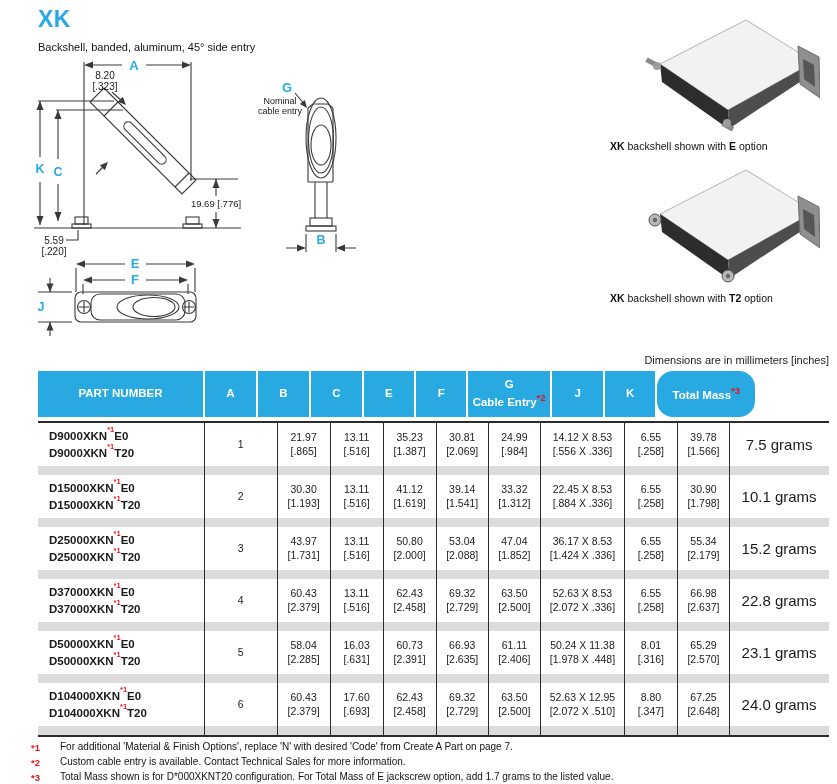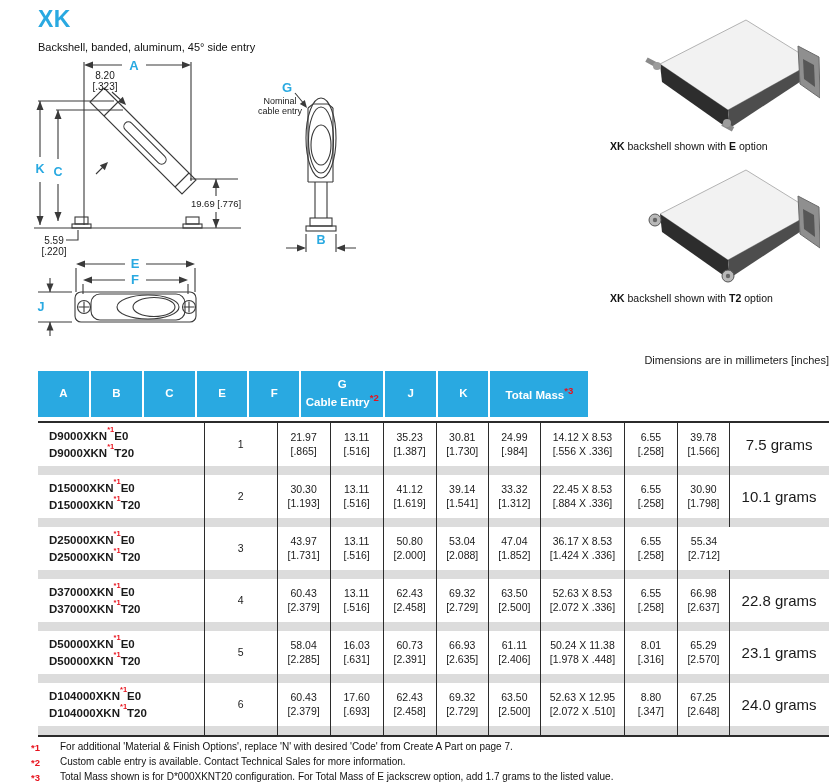--- a/index.html
+++ b/index.html
@@ -26,21 +26,21 @@
 
   
   .dims-note { position:absolute; left:38px; top:354px; width:791px; text-align:right; font-size:11px; }
 
   
   .table { position:absolute; left:38px; top:371px; width:791px; }
   .thead { display:flex; }
   .th { background:var(--accent); color:#fff; font-weight:bold; font-size:11.5px; height:46px;
         display:flex; flex-direction:column; align-items:center; justify-content:center;
         text-align:center; line-height:1.2; box-sizing:border-box; border-right:2px solid #fff; }
-  .th:last-child { border-right:none; }
+  .th:last-child { border-right:none;border-radius:16px; }
   .th sup { color:var(--red); }
   .tbody { border-top:2px solid var(--line); border-bottom:2px solid var(--line); margin-top:4px; }
   .trow { display:flex; height:43px; background:#fff; }
   .seprow { display:flex; height:9px; background:var(--sep); }
   .c, .sc { box-sizing:border-box; border-right:1.5px solid var(--line); }
   .trow .c:last-child, .seprow .sc:last-child { border-right:none; }
   .c { display:flex; flex-direction:column; justify-content:center; align-items:center;
        font-size:10.5px; line-height:1.32; text-align:center; }
   .pn { align-items:flex-start; padding-left:11px; font-weight:bold; font-size:11.5px; line-height:1.45; }
   .pn sup { color:var(--red); font-size:7.5px; position:relative; top:-3px; font-weight:bold; }
@@ -187,20 +187,23 @@
       <circle cx="98" cy="114" r="2.2" fill="#666"></circle>
   </svg>
   <div class="caption" style="left:610px;top:292px">
     <b>XK</b><span> backshell shown with </span><b>T2</b><span> option</span>
   </div>
 
   <div class="dims-note">Dimensions are in millimeters [inches]</div>
 
   <div class="table">
     <div class="thead">
+      <div class="th w-pn">
+          <span>PART NUMBER</span>
+        </div>
       <div class="th w-a">
           <span>A</span>
         </div>
       <div class="th w-b">
           <span>B</span>
         </div>
       <div class="th w-c">
           <span>C</span>
         </div>
       <div class="th w-e">
@@ -239,21 +242,21 @@
     <div class="c w-b">
             <div>13.11</div>
             <div>[.516]</div>
           </div>
     <div class="c w-c">
             <div>35.23</div>
             <div>[1.387]</div>
           </div>
     <div class="c w-e">
             <div>30.81</div>
-            <div>[1.730]</div>
+            <div>[2.069]</div>
           </div>
     <div class="c w-f">
             <div>24.99</div>
             <div>[.984]</div>
           </div>
     <div class="c w-g">
             <div>14.12 X 8.53</div>
             <div>[.556 X .336]</div>
           </div>
     <div class="c w-j">
@@ -373,21 +376,24 @@
     <div class="c w-g">
             <div>36.17 X 8.53</div>
             <div>[1.424 X .336]</div>
           </div>
     <div class="c w-j">
             <div>6.55</div>
             <div>[.258]</div>
           </div>
     <div class="c w-k">
             <div>55.34</div>
-            <div>[2.712]</div>
+            <div>[2.179]</div>
+          </div>
+    <div class="c w-m mass">
+            <span>15.2 grams</span>
           </div>
   </div>
 
   <div class="seprow">
     <div class="sc w-pn"></div>
           <div class="sc w-ss"></div>
           <div class="sc w-a"></div>
           <div class="sc w-b"></div>
     <div class="sc w-c"></div>
           <div class="sc w-e"></div>

